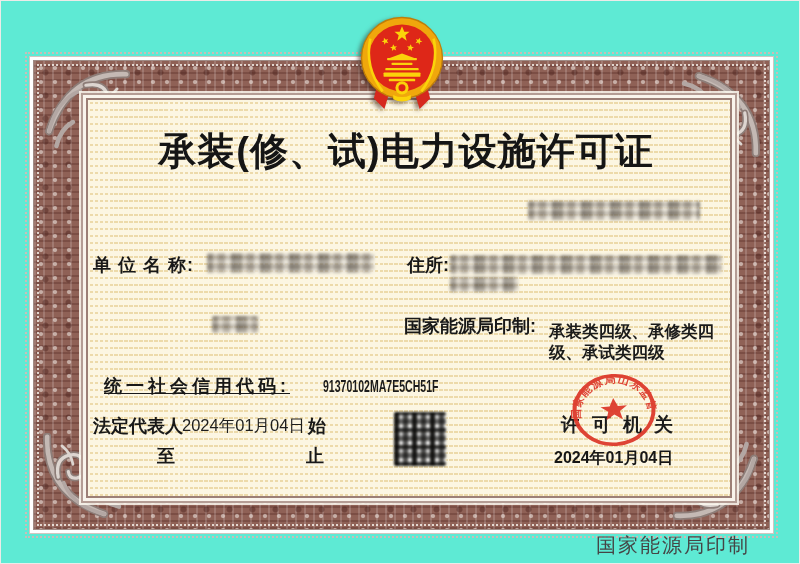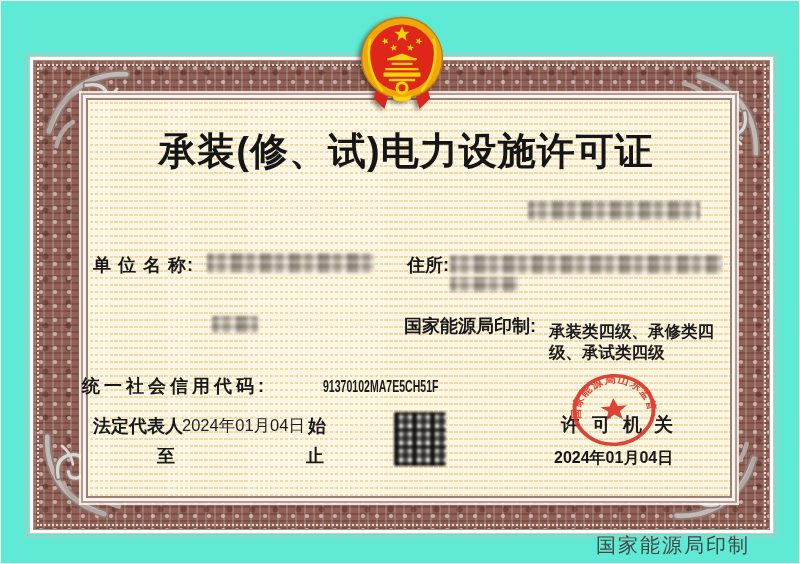--- a/index.html
+++ b/index.html
@@ -163,21 +163,21 @@
   <div class="abs lbl" style="left:93px;top:253px;letter-spacing:1px;">单 位 名 称:</div>
   <div class="mosaic mz-text" style="left:207px;top:253px;width:167px;height:20px;"></div>
   <div class="abs lbl" style="left:407px;top:253px;">住所:</div>
   <div class="mosaic mz-text" style="left:450px;top:255px;width:272px;height:19px;"></div>
   <div class="mosaic mz-text" style="left:450px;top:277px;width:68px;height:15px;"></div>
 
   <div class="mosaic mz-text" style="left:212px;top:316px;width:46px;height:17px;"></div>
   <div class="abs lbl" style="left:404px;top:314px;">国家能源局印制:</div>
   <div class="abs classval">承装类四级、承修类四级、承试类四级</div>
 
-  <div class="abs lbl" style="left:82px;top:374px;letter-spacing:4px;">统一社会信用代码:</div>
+  <div class="abs lbl" style="left:104px;top:374px;letter-spacing:4px;text-decoration:underline;">统一社会信用代码:</div>
   <div class="abs code">91370102MA7E5CH51F</div>
 
   <div class="abs lbl" style="left:93px;top:414px;">法定代表人</div>
   <div class="abs val" style="left:182px;top:415px;">2024年01月04日</div>
   <div class="abs lbl" style="left:308px;top:414px;">始</div>
   <div class="abs lbl" style="left:157px;top:444px;">至</div>
   <div class="abs lbl" style="left:306px;top:444px;">止</div>
 
   <div class="mosaic mz-qr" style="left:394px;top:412px;width:52px;height:54px;"></div>
 

